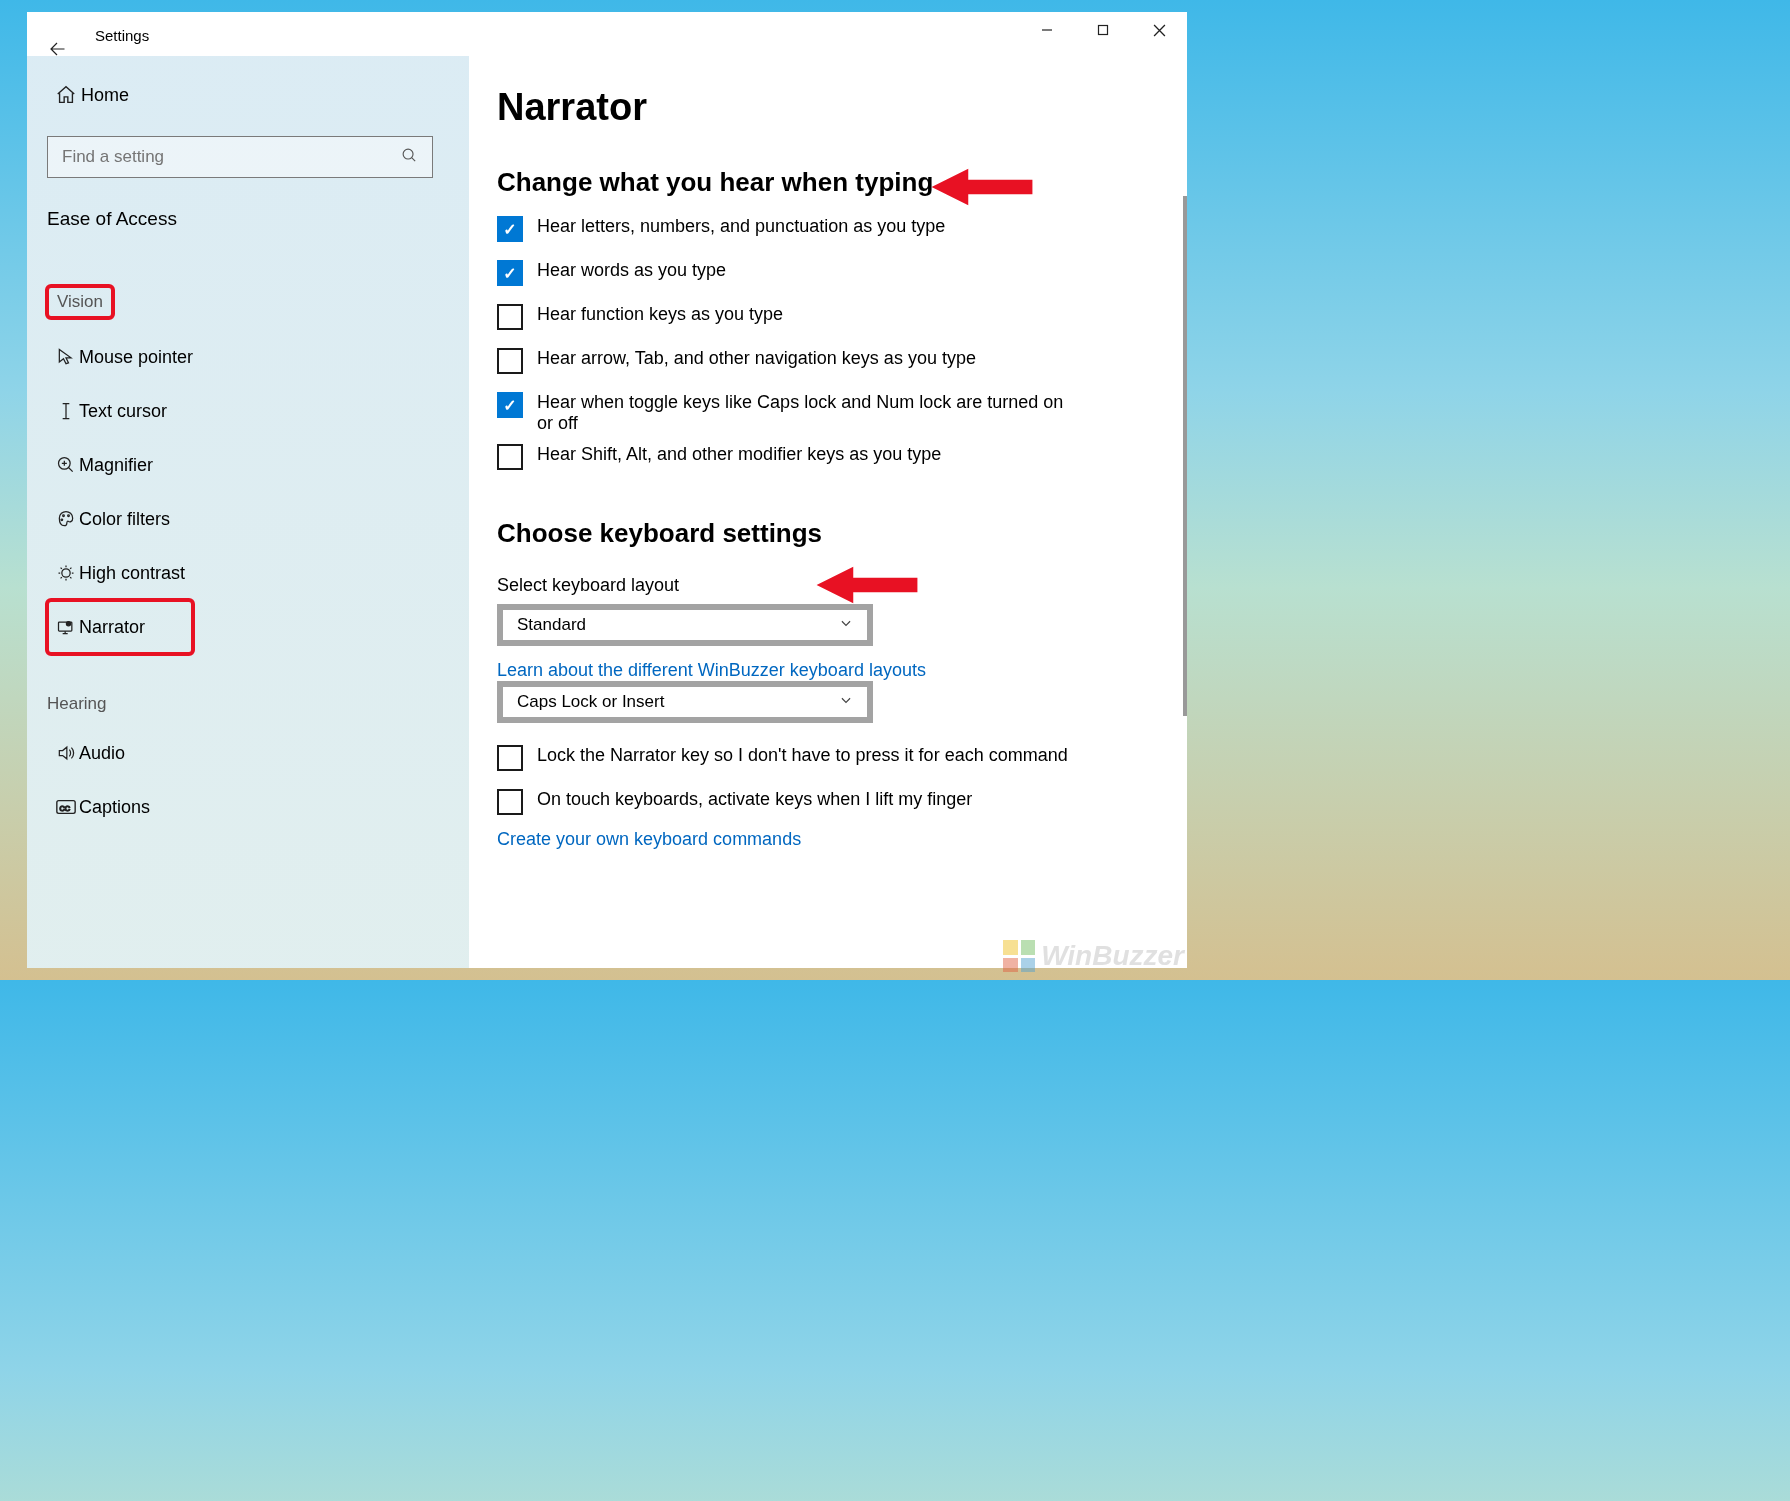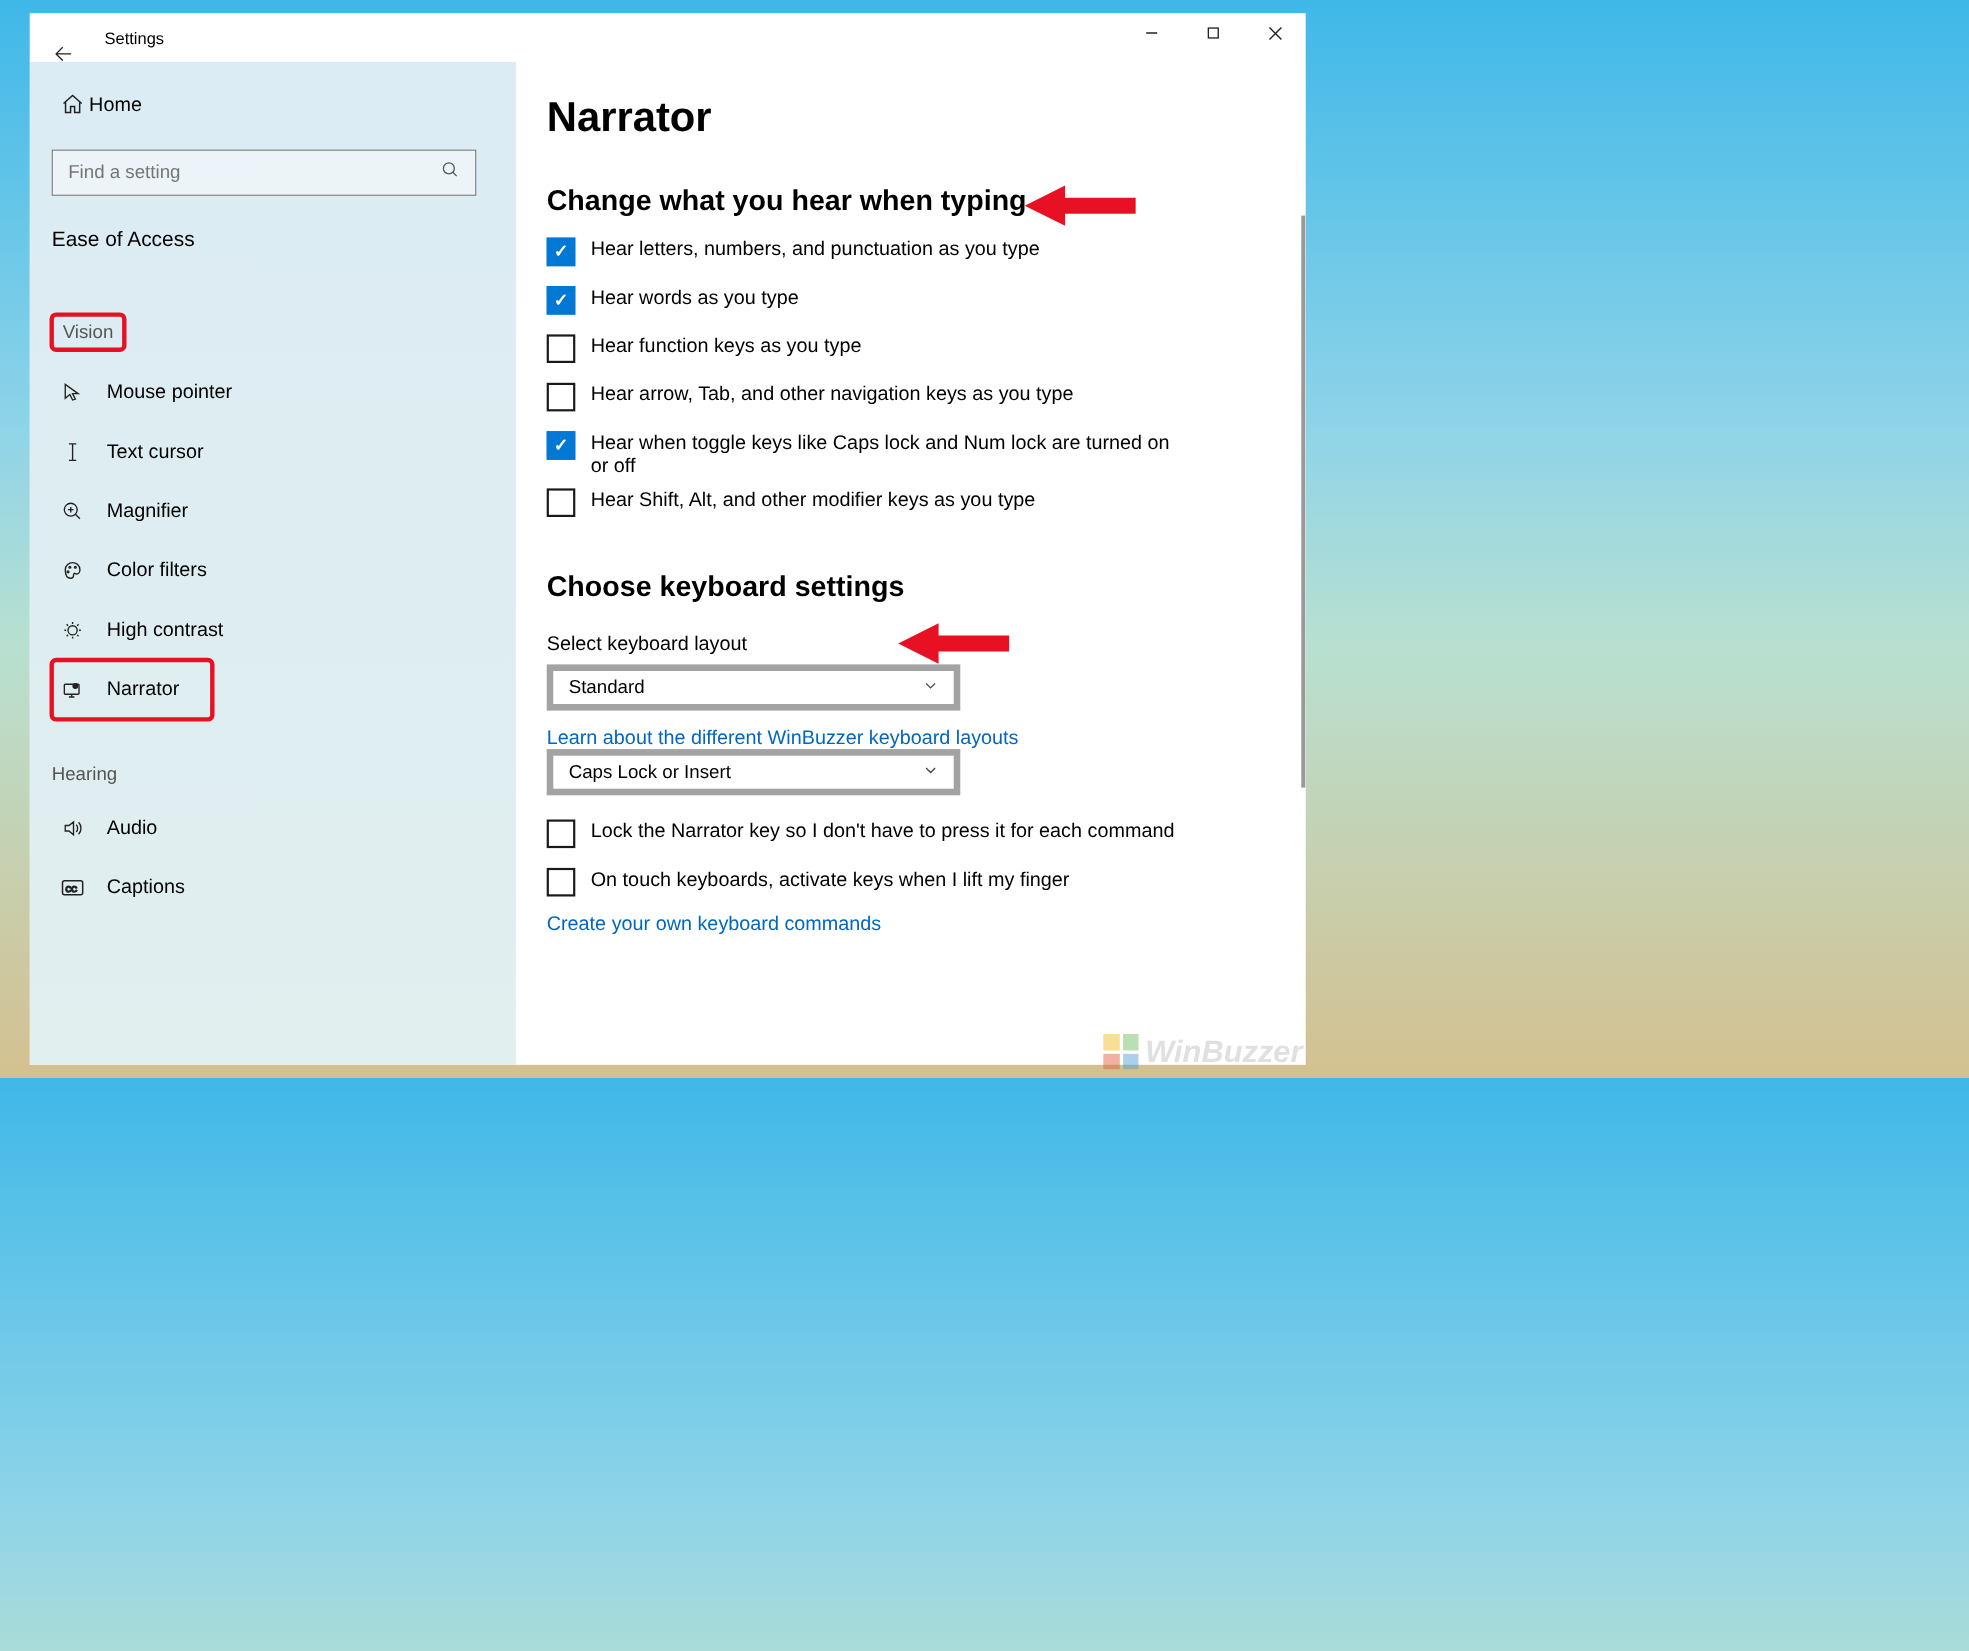--- a/index.html
+++ b/index.html
@@ -83,22 +83,22 @@
     font-size:19px;
     margin-top:30px;
   }
   .grp-label {
     font-size:17px;
     color:#555;
     margin-top:56px;
     display:inline-block;
   }
   .nav-item {
-    display:flex;align-items:flex-start;
-    gap:20px;
+    display:flex;align-items:center;
+    gap:2px;
     padding:16px 10px 16px 8px;
     font-size:18px;
     cursor:pointer;
   }
   .nav-item.first { margin-top:12px; }
   .nav-icon { width:22px;height:22px;display:flex;align-items:center;justify-content:center;flex-shrink:0; }
   .hl-red { outline:4px solid #e81123; outline-offset:-2px; border-radius:4px; }
   .content {
     flex:1;
     padding: 30px 28px 20px 28px;

